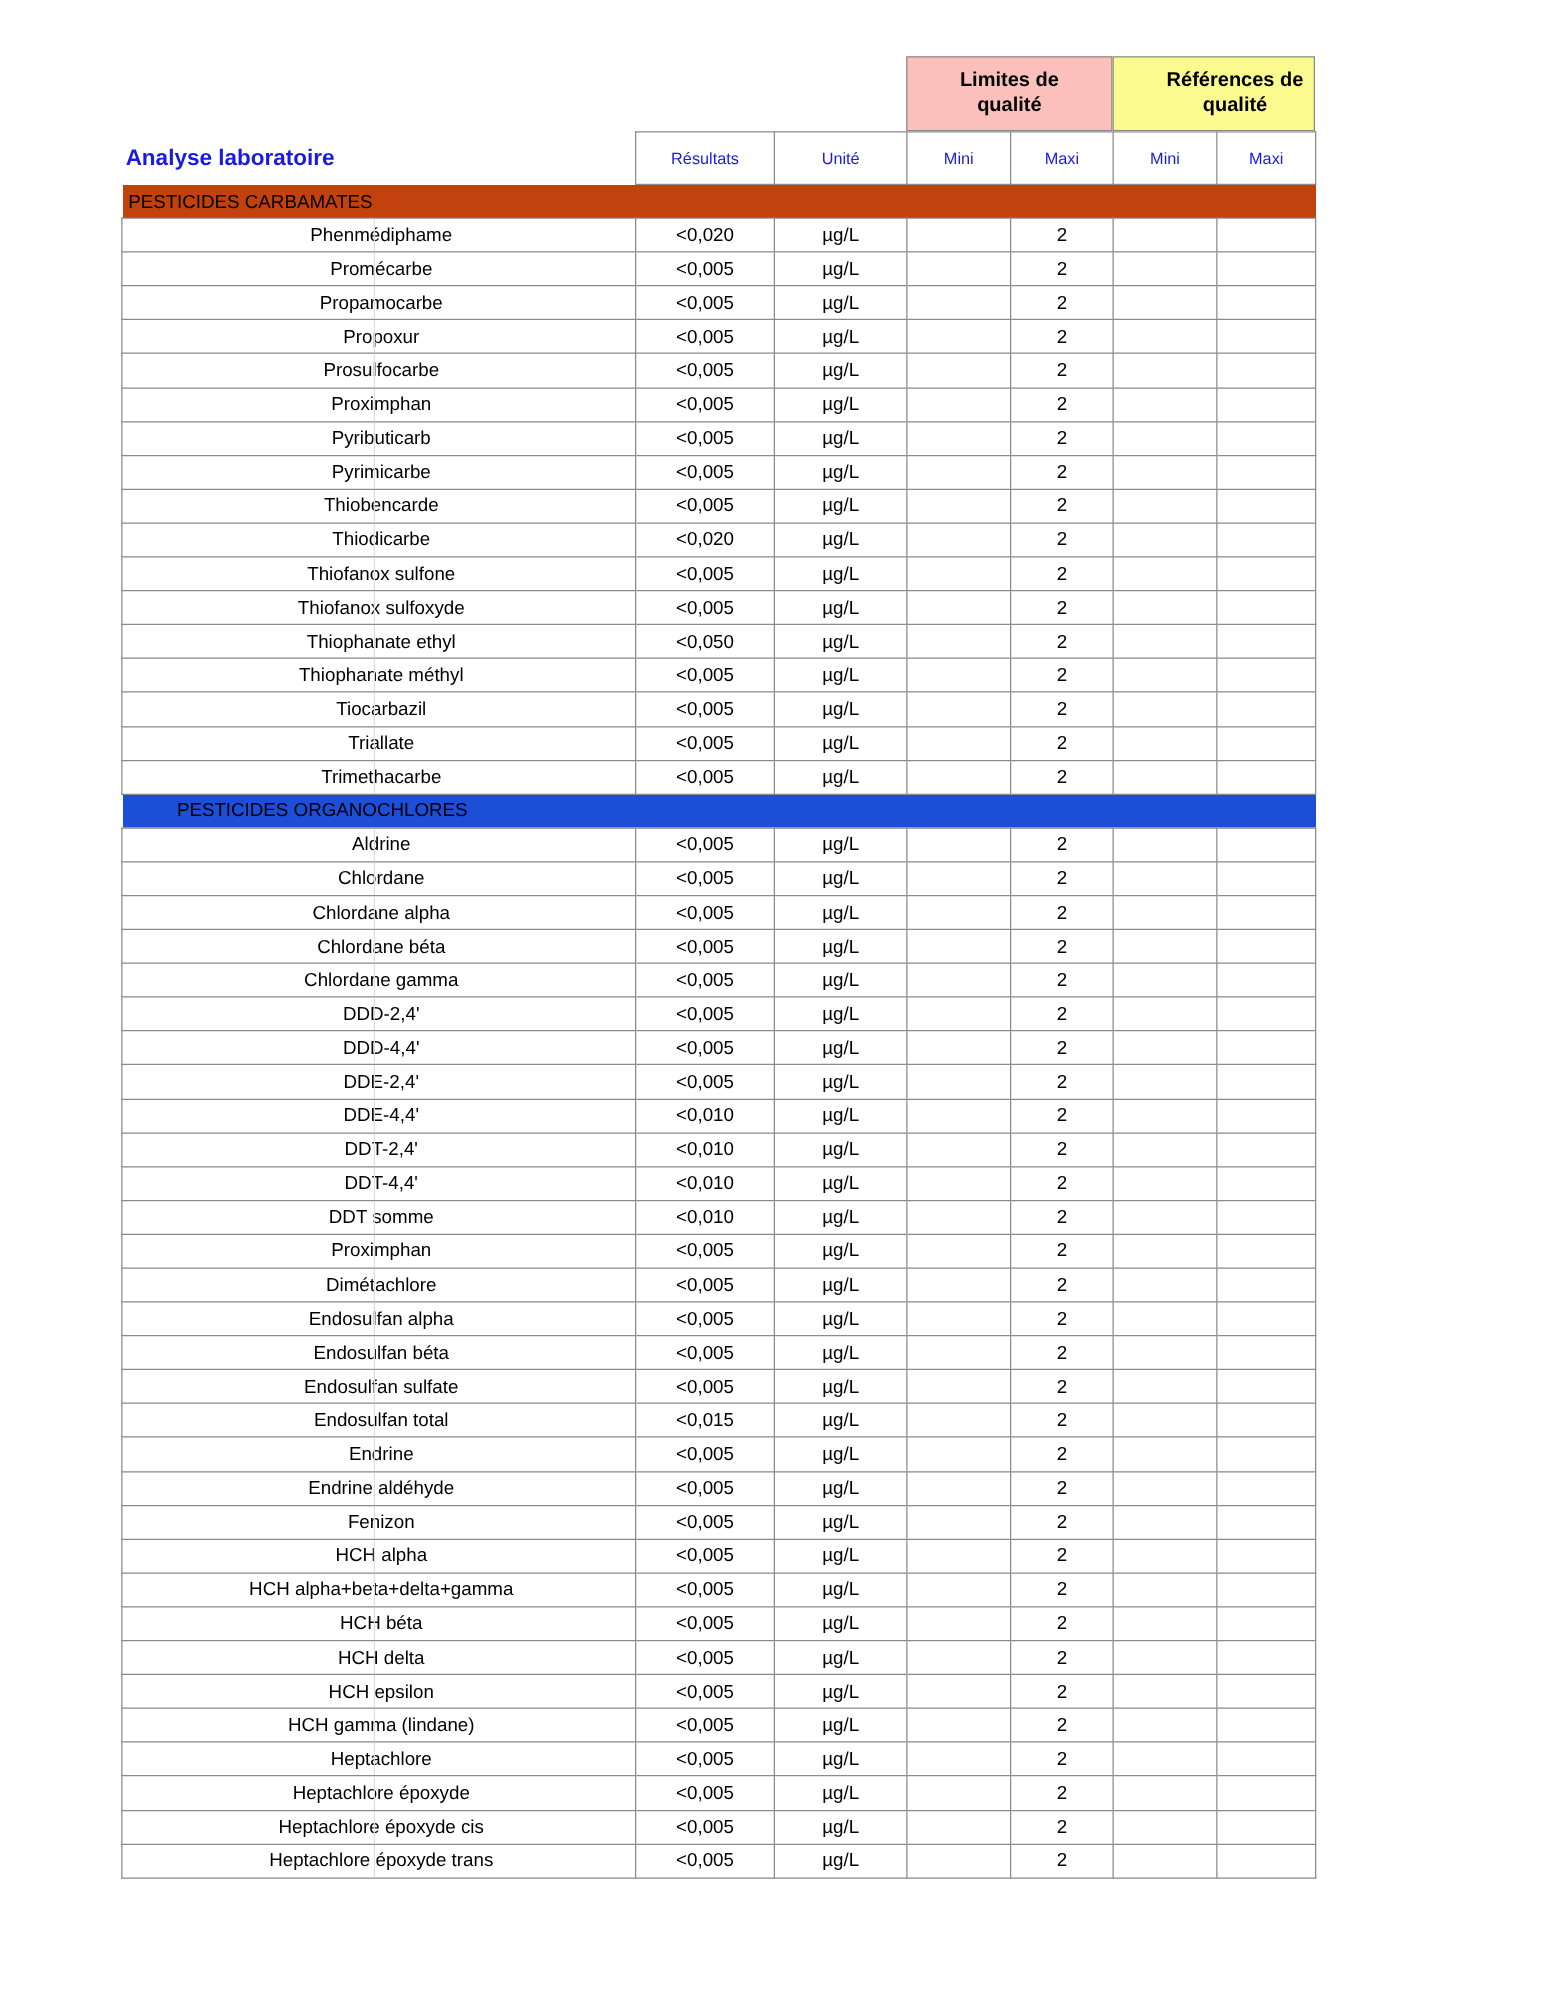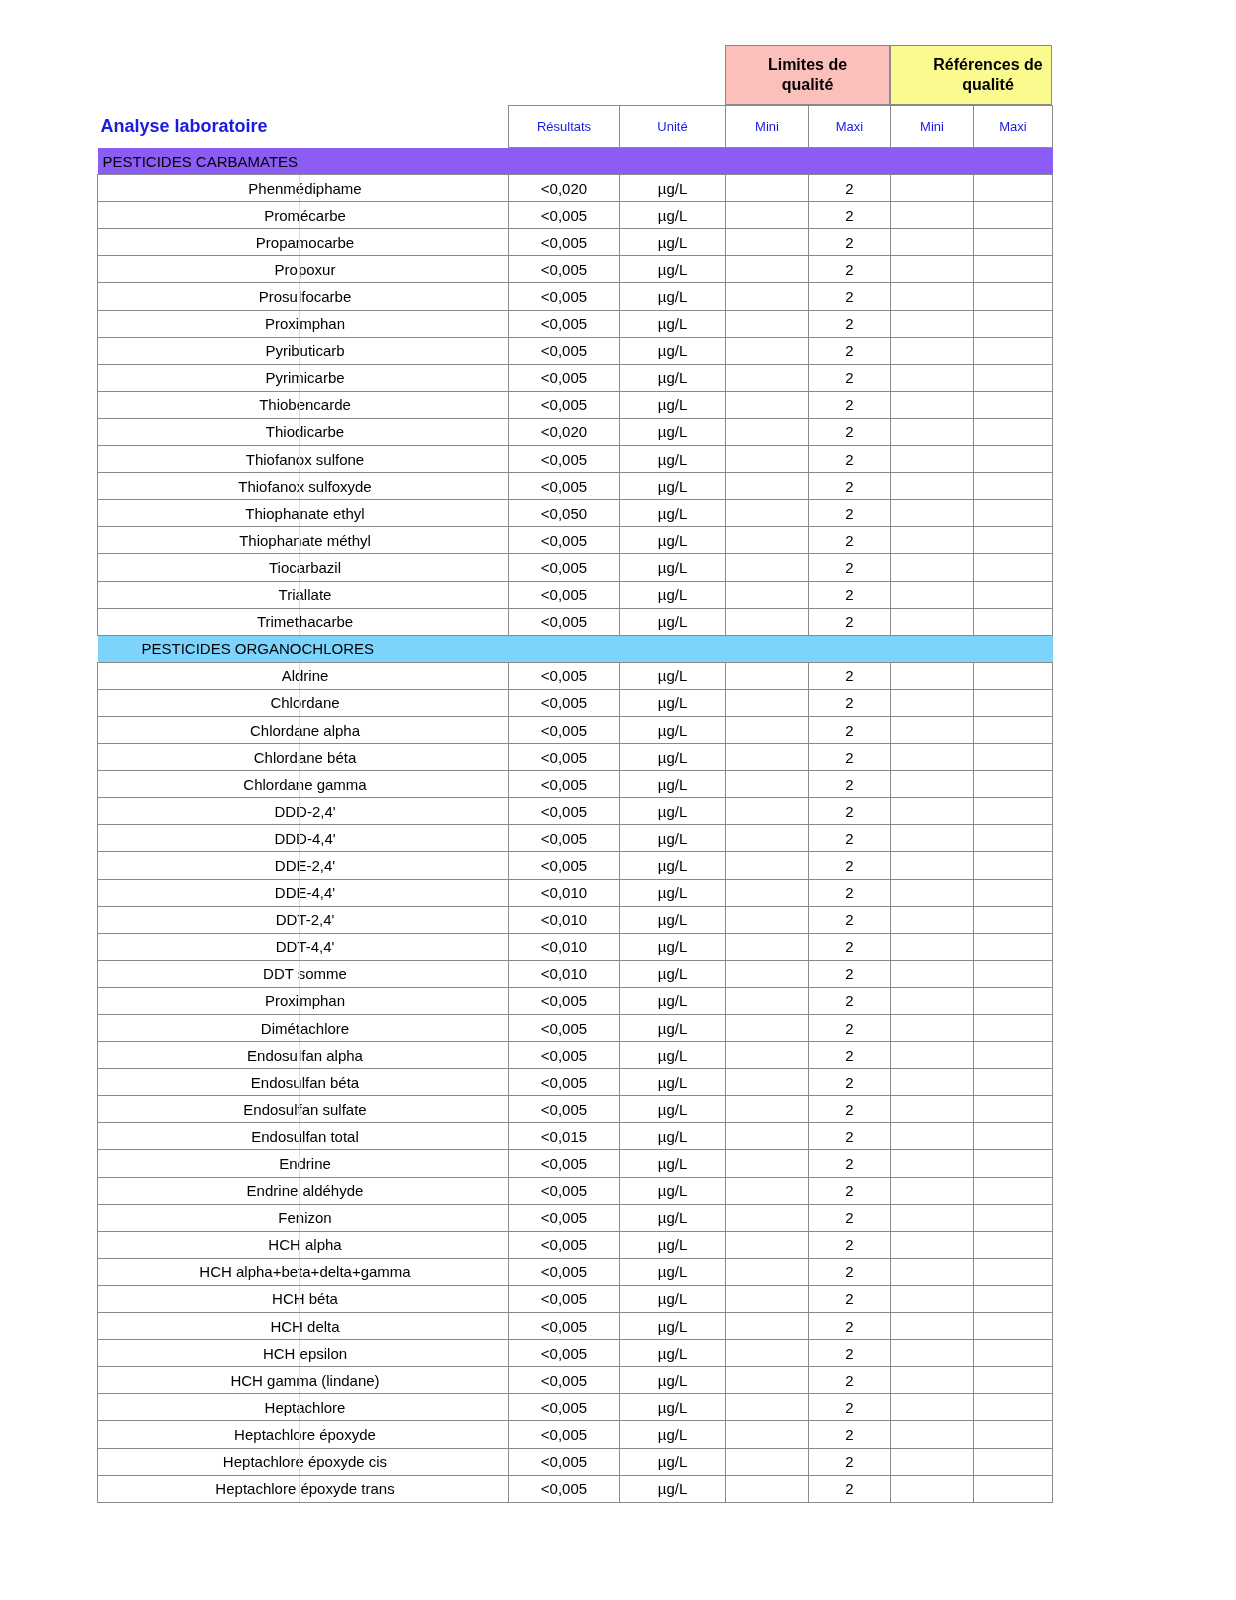--- a/index.html
+++ b/index.html
@@ -79,21 +79,21 @@
           <td class="hcell" style="color: rgb(26, 26, 224);">Résultats</td>
           <td class="hcell" style="color: rgb(26, 26, 224);">Unité</td>
           <td class="hcell" style="color: rgb(26, 26, 224);">Mini</td>
           <td class="hcell" style="color: rgb(26, 26, 224);">Maxi</td>
           <td class="hcell" style="color: rgb(26, 26, 224);">Mini</td>
           <td class="hcell" style="color: rgb(26, 26, 224);">Maxi</td>
         </tr>
       </thead>
       <tbody id="tbody">
           <tr class="section-row">
-            <td colspan="7" style="background: #8b5cf6;">PESTICIDES CARBAMATES</td>
+            <td colspan="7" style="background: #c2410c;">PESTICIDES CARBAMATES</td>
           </tr>
           <tr class="data-row">
             <td class="name-cell">Phenmédiphame</td>
             <td class="center-cell">&lt;0,020</td>
             <td class="center-cell">µg/L</td>
             <td class="center-cell"></td>
             <td class="center-cell">2</td>
             <td class="center-cell"></td>
             <td class="center-cell"></td>
           </tr>
@@ -235,21 +235,21 @@
           <tr class="data-row">
             <td class="name-cell">Trimethacarbe</td>
             <td class="center-cell">&lt;0,005</td>
             <td class="center-cell">µg/L</td>
             <td class="center-cell"></td>
             <td class="center-cell">2</td>
             <td class="center-cell"></td>
             <td class="center-cell"></td>
           </tr>
           <tr class="section-row">
-            <td colspan="7" style="background: #7dd3fc; padding-left: 44px;">PESTICIDES ORGANOCHLORES</td>
+            <td colspan="7" style="background: #1d4ed8; padding-left: 44px;">PESTICIDES ORGANOCHLORES</td>
           </tr>
           <tr class="data-row">
             <td class="name-cell">Aldrine</td>
             <td class="center-cell">&lt;0,005</td>
             <td class="center-cell">µg/L</td>
             <td class="center-cell"></td>
             <td class="center-cell">2</td>
             <td class="center-cell"></td>
             <td class="center-cell"></td>
           </tr>

